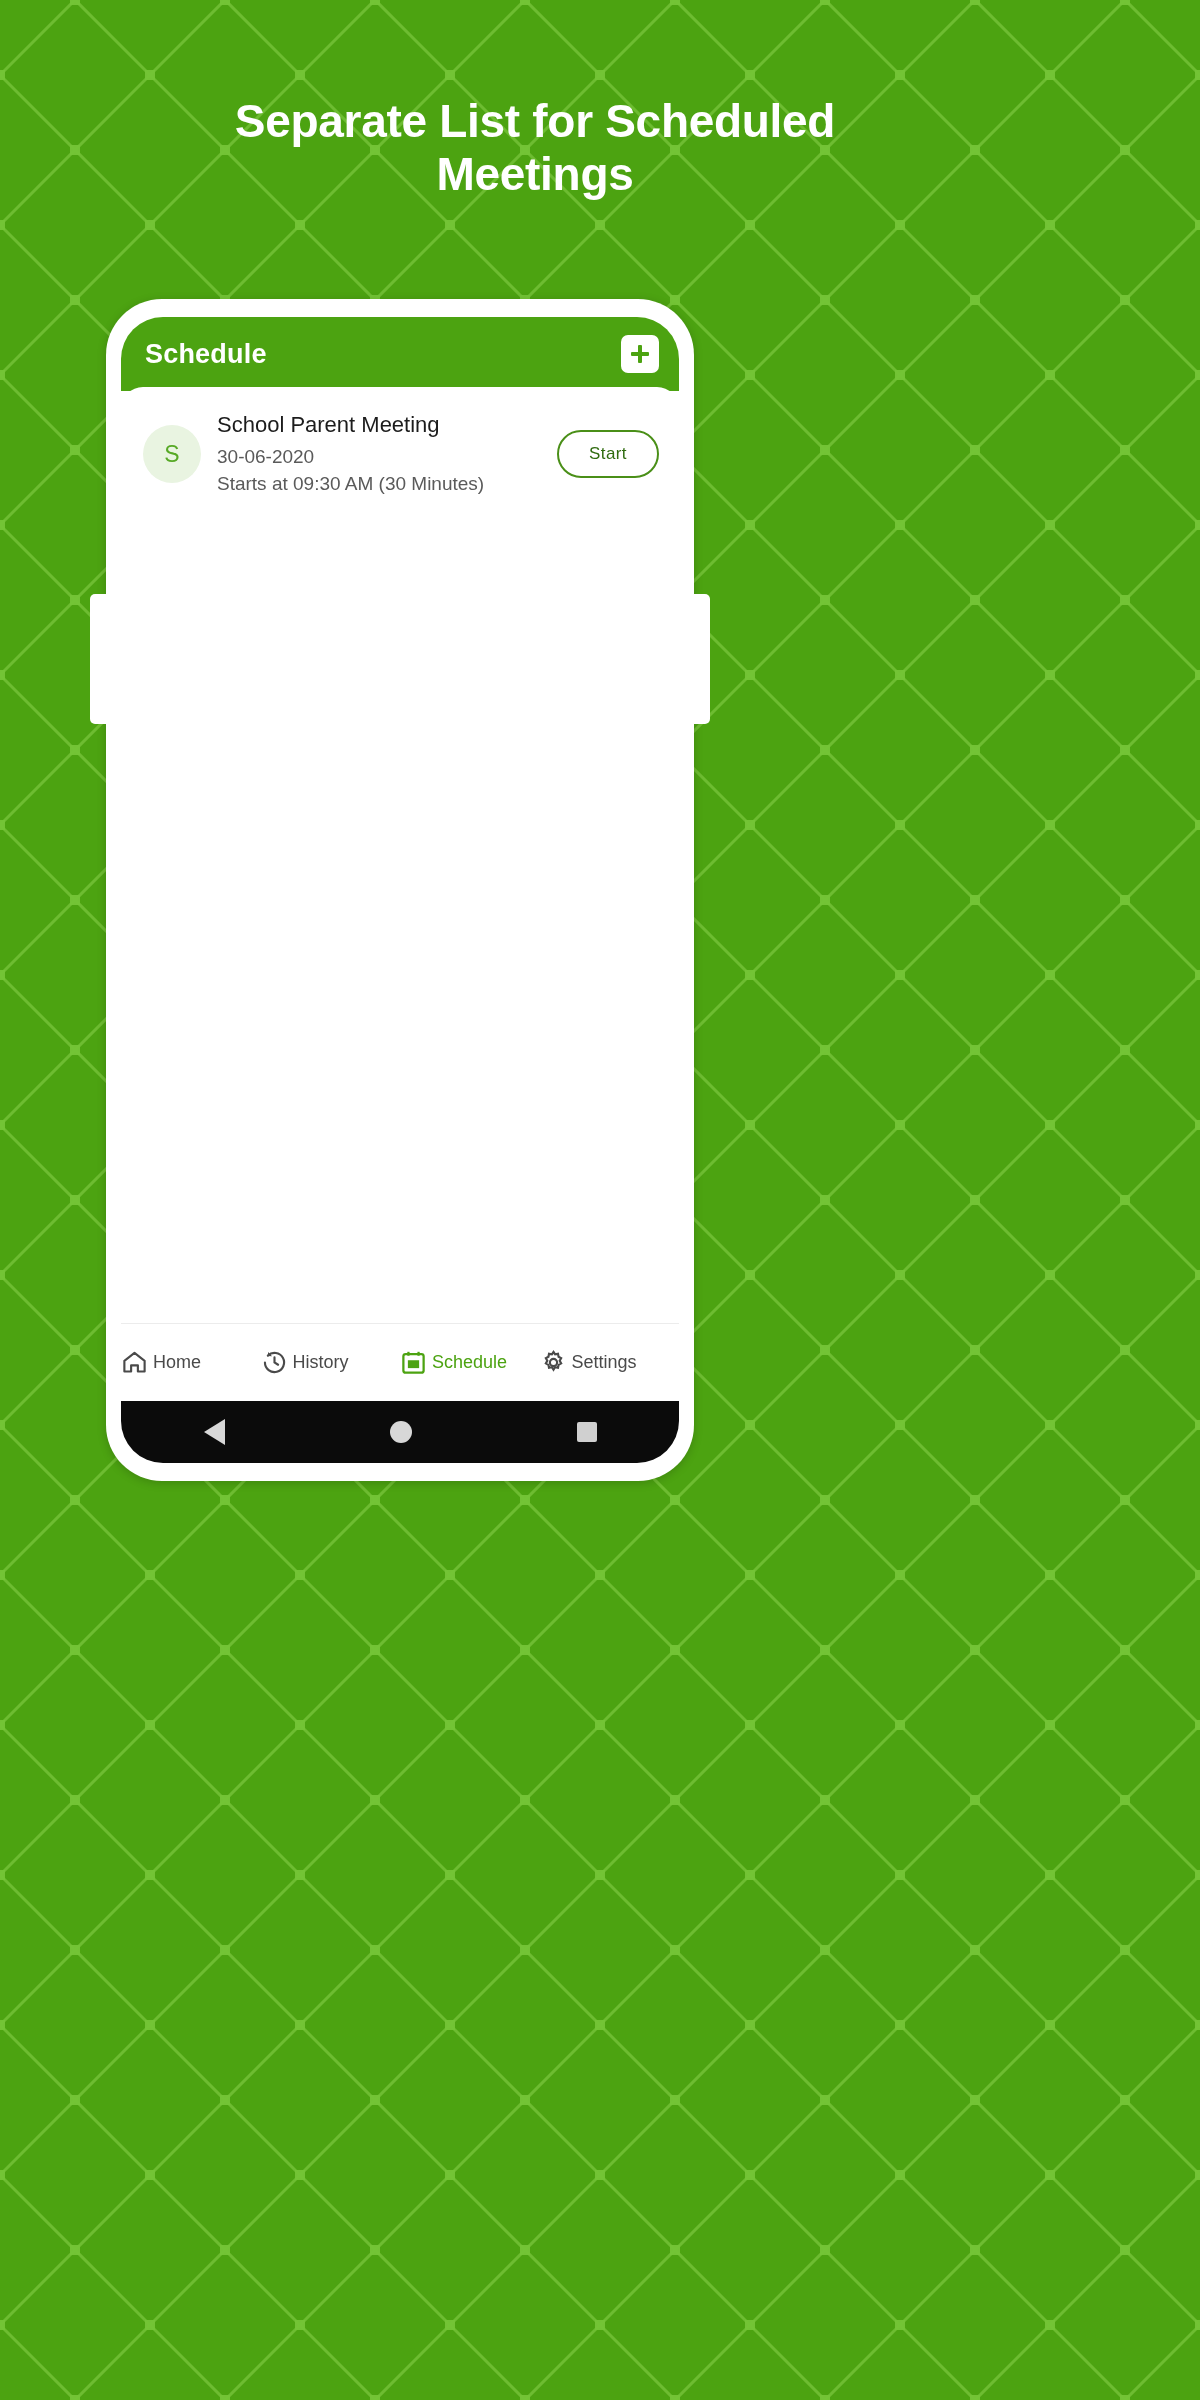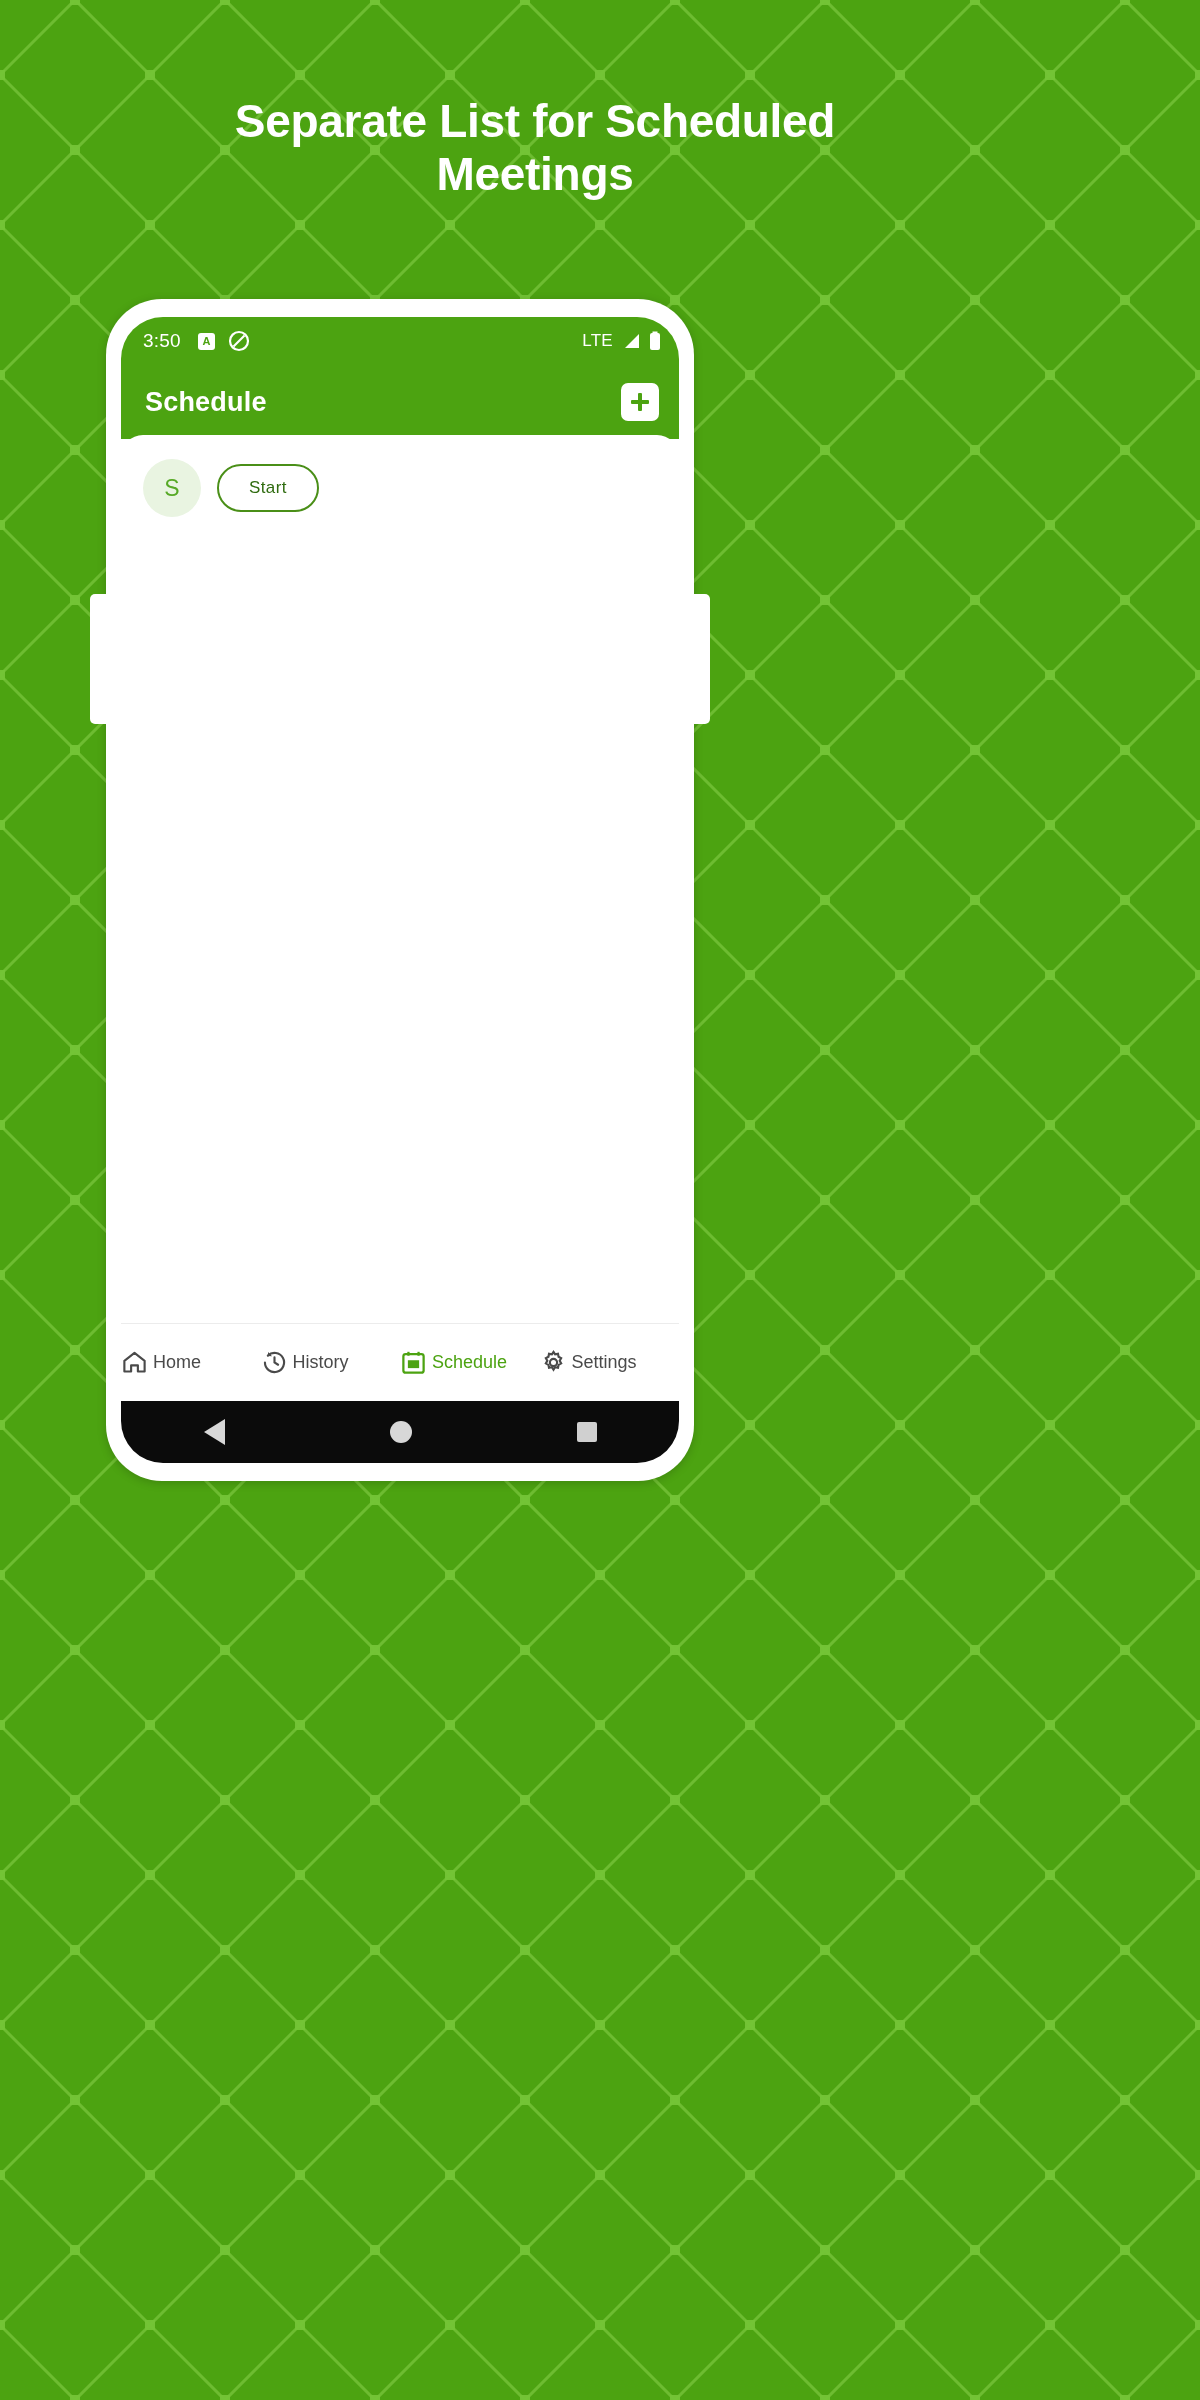--- a/index.html
+++ b/index.html
@@ -230,59 +230,40 @@
   <div class="hero-title">Separate List for Scheduled Meetings</div>
 </div>
 
 <div class="phone">
   <div class="phone-body"></div>
   <div class="phone-btn b1"></div>
   <div class="phone-btn r1"></div>
 
   <div class="screen">
 
-    <div class="statusbar">
-      <span class="sb-time">3:50</span>
-      <span class="sb-left-icons">
-        <svg width="19" height="19" viewBox="0 0 19 19">
-          <rect x="1" y="1" width="17" height="17" rx="3" fill="#ffffff"></rect>
-          <text x="9.5" y="13" font-family="Liberation Sans, sans-serif" font-size="11" font-weight="bold" fill="#4ca311" text-anchor="middle">A</text>
-        </svg>
-        <svg width="22" height="22" viewBox="0 0 22 22">
-          <circle cx="11" cy="11" r="9" fill="none" stroke="#ffffff" stroke-width="2.2"></circle>
-          <line x1="5.5" y1="16.5" x2="16.5" y2="5.5" stroke="#ffffff" stroke-width="2.2"></line>
-        </svg>
-      </span>
-      <span class="sb-spacer"></span>
-      <span class="sb-right">
-        <span class="sb-lte">LTE</span>
-        <svg width="20" height="18" viewBox="0 0 20 18">
-          <path d="M18 2 L18 16 L4 16 Z" fill="#ffffff"></path>
-        </svg>
-        <svg width="12" height="20" viewBox="0 0 12 20">
-          <rect x="3.5" y="0.5" width="5" height="2" fill="#ffffff"></rect>
-          <rect x="1" y="2" width="10" height="17" rx="2" fill="#ffffff"></rect>
-        </svg>
-      </span>
-    </div>
 
     <div class="appbar">
       <span class="appbar-title">Schedule</span>
       <span class="appbar-spacer"></span>
       <div class="add-btn">
         <svg width="22" height="22" viewBox="0 0 22 22">
           <rect x="9" y="2" width="4" height="18" rx="1" fill="#4ca311"></rect>
           <rect x="2" y="9" width="18" height="4" rx="1" fill="#4ca311"></rect>
         </svg>
       </div>
     </div>
 
     <div class="content">
       <div class="meeting-row">
         <div class="avatar">S</div>
+        <div class="meeting-info">
+          <div class="m-title">School Parent Meeting</div>
+          <div class="m-date">30-06-2020</div>
+          <div class="m-time">Starts at 09:30 AM (30 Minutes)</div>
+        </div>
         <button class="start-btn">Start</button>
       </div>
     </div>
 
     <div class="bottomnav">
       <div class="nav-item">
         <svg width="27" height="27" viewBox="0 0 24 24" fill="none" stroke="currentColor" stroke-width="1.9" stroke-linejoin="round">
           <path d="M3 10.5 L12 3.5 L21 10.5 V20 H15 V14.5 H9 V20 H3 Z"></path>
         </svg>
         <span class="nav-label">Home</span>

